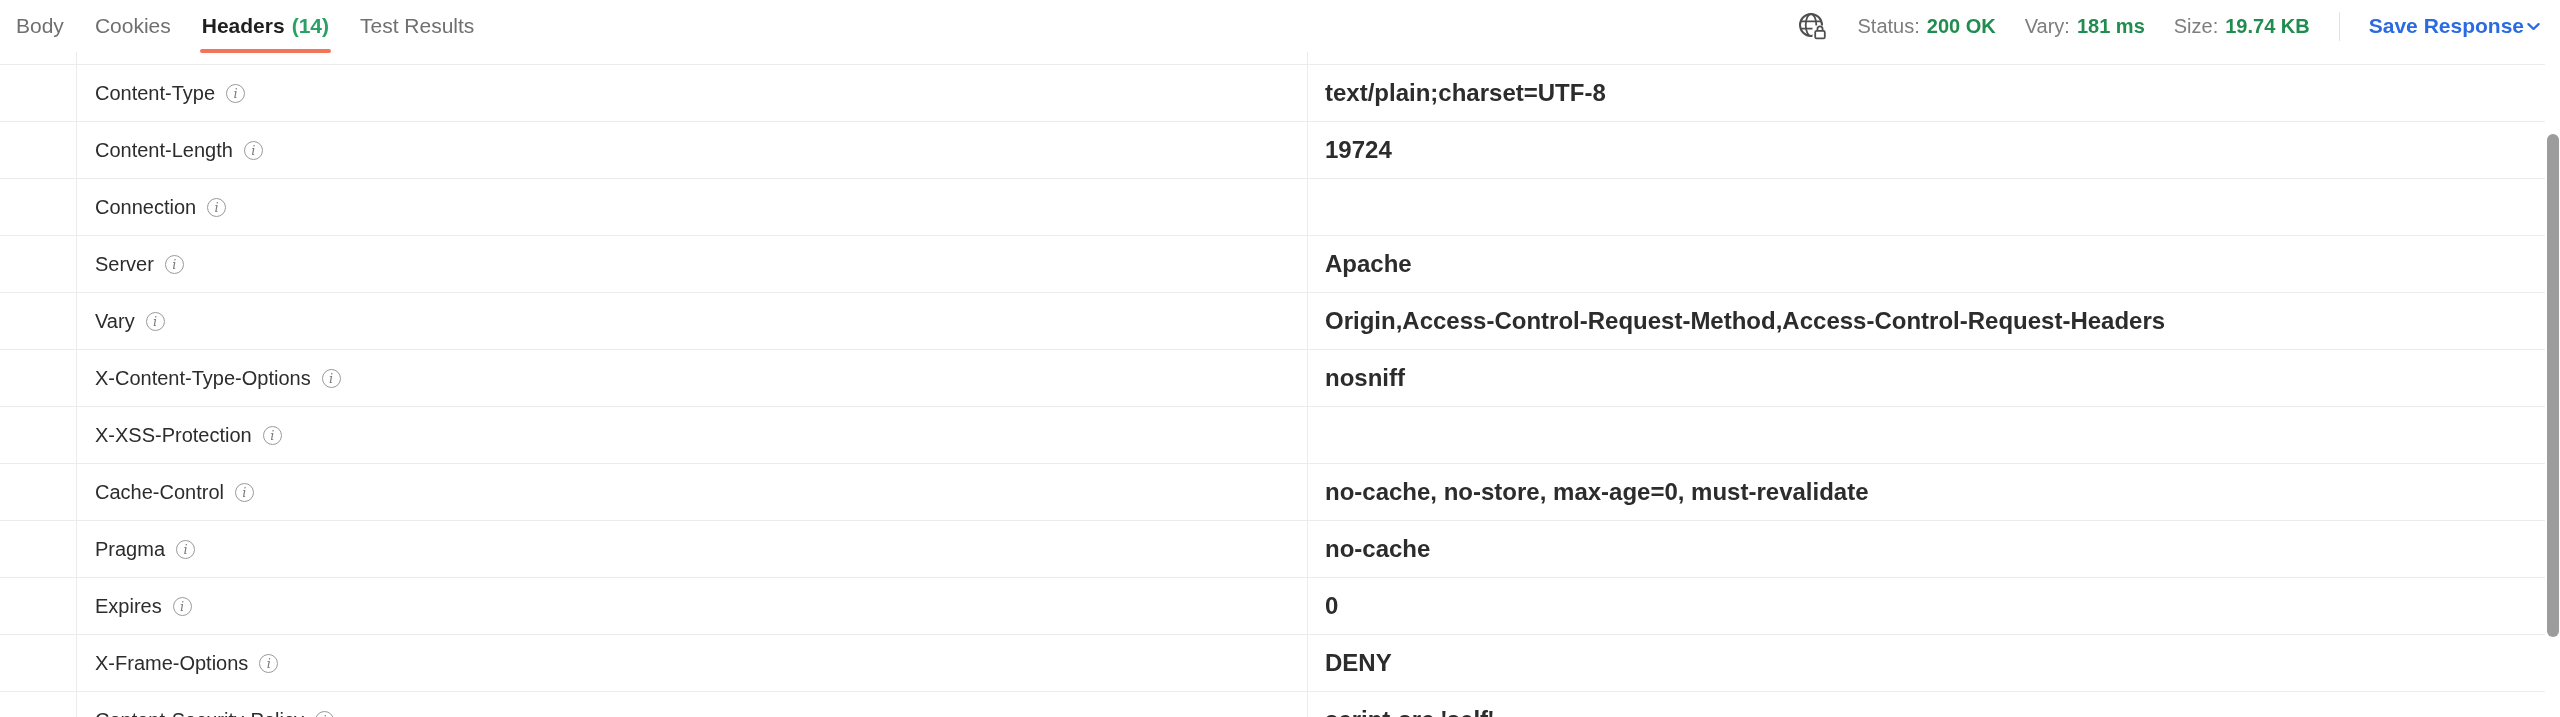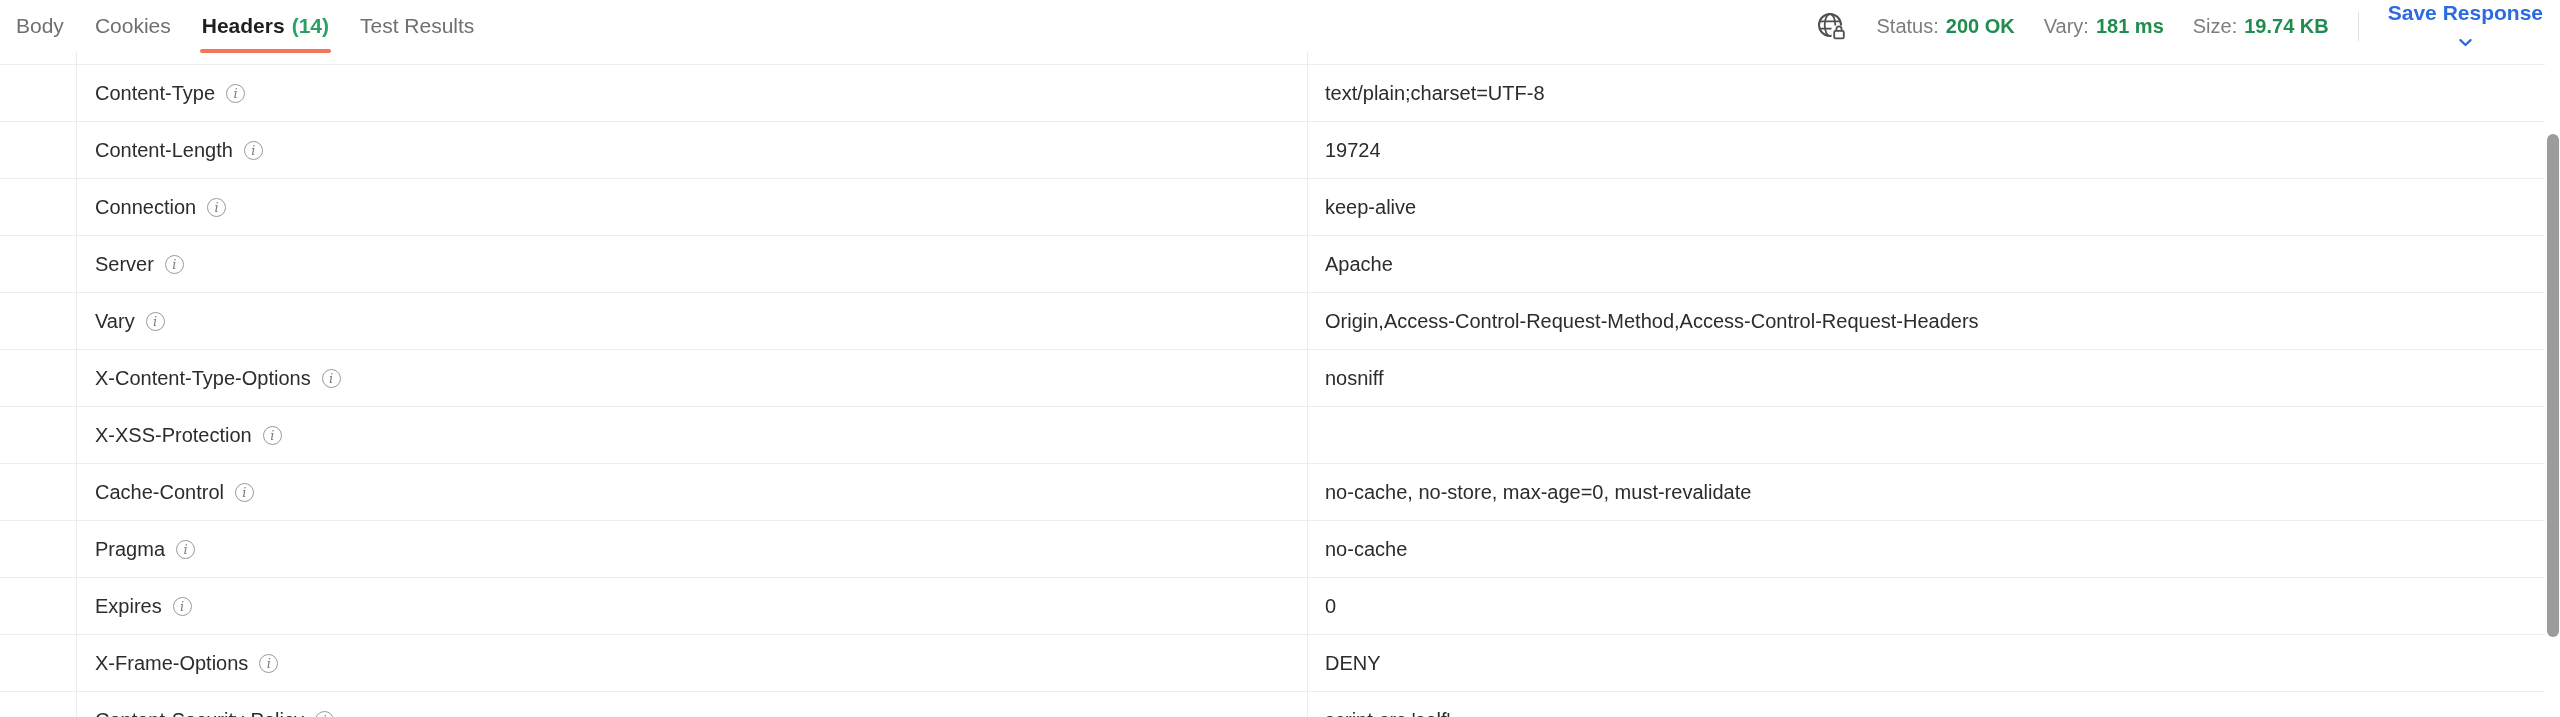--- a/index.html
+++ b/index.html
@@ -29,36 +29,36 @@
     height:4px; border-radius:2px; background:var(--orange);
   }
   .tab .count{color:var(--green-count); font-weight:600;}
   
   .statusbar{display:flex; align-items:center; gap:29px; height:52px;}
   .net-icon{display:flex; align-items:center;}
   .stat{font-size:20px; color:var(--muted2); white-space:nowrap;text-align:right;}
   .stat .val{color:var(--green); font-weight:600; margin-left:7px;}
   .vdivider{width:1px; height:29px; background:#e2e2e2;}
   .save-btn{
-    display:flex; align-items:center; gap:8px; cursor:pointer;
-    color:var(--blue); font-size:21px; font-weight:700; white-space:nowrap;flex-direction:column;
+    display:flex; align-items:center; gap:0; cursor:pointer;
+    color:var(--blue); font-size:21px; font-weight:700; white-space:nowrap;
   }
   
   .htable{position:absolute; top:52px; left:0; width:2545px; height:665px; overflow:hidden;}
   .sliver{height:13px; border-bottom:1px solid var(--border); display:flex;}
   .hrow{height:57px; border-bottom:1px solid var(--border); display:flex; align-items:stretch; background:#fff;}
   .c-sel{width:77px; border-right:1px solid var(--border); flex:none;}
   .c-key{
     width:1231px; border-right:1px solid var(--border); flex:none;
     display:flex; align-items:center; gap:11px; padding-left:18px;
     font-size:20px; font-weight:500; color:var(--text); white-space:nowrap; overflow:hidden;text-align:center;
   }
   .c-val{
     flex:1; display:flex; align-items:center; padding-left:17px;
-    font-size:20px; font-weight:400; color:var(--text); white-space:nowrap; overflow:hidden;
+    font-size:24px; font-weight:700; color:var(--text); white-space:nowrap; overflow:hidden;
   }
   .info{
     width:19px; height:19px; flex:none; border:1.5px solid #9a9a9a; border-radius:50%;
     display:inline-flex; align-items:center; justify-content:center;
     font-family:"DejaVu Serif", serif; font-style:italic; font-size:13px; line-height:1;
     color:#7b7b7b; cursor:pointer;
   }
   
   .scroll-thumb{
     position:absolute; left:2547px; top:134px; width:12px; height:503px;
@@ -147,21 +147,20 @@
     </div>
 
     <div class="hrow">
       <div class="c-sel"></div>
       <div class="c-key">
         <span>Connection</span>
         <span class="info">
             <span>i</span>
           </span>
       </div>
-      <div class="c-val">keep-alive</div>
     </div>
 
     <div class="hrow">
       <div class="c-sel"></div>
       <div class="c-key">
         <span>Server</span>
         <span class="info">
             <span>i</span>
           </span>
       </div>

